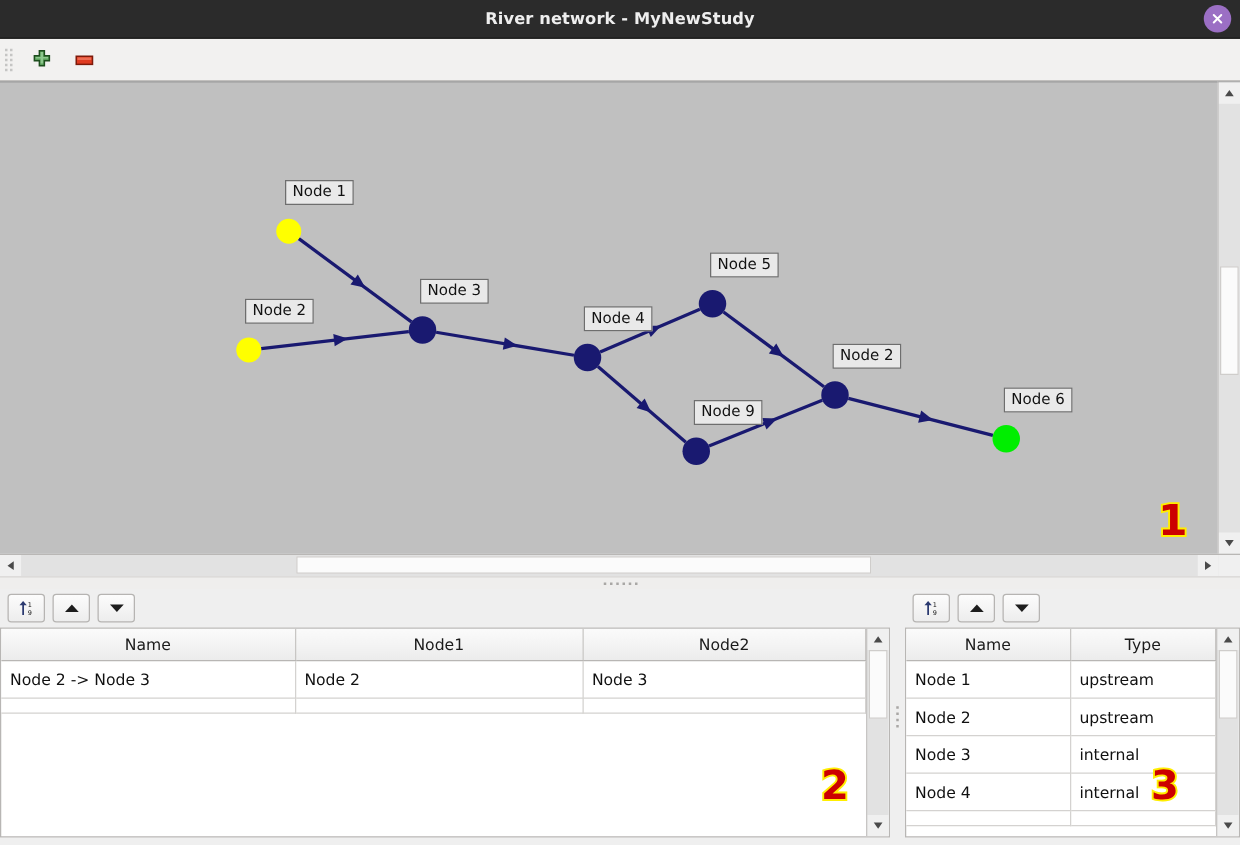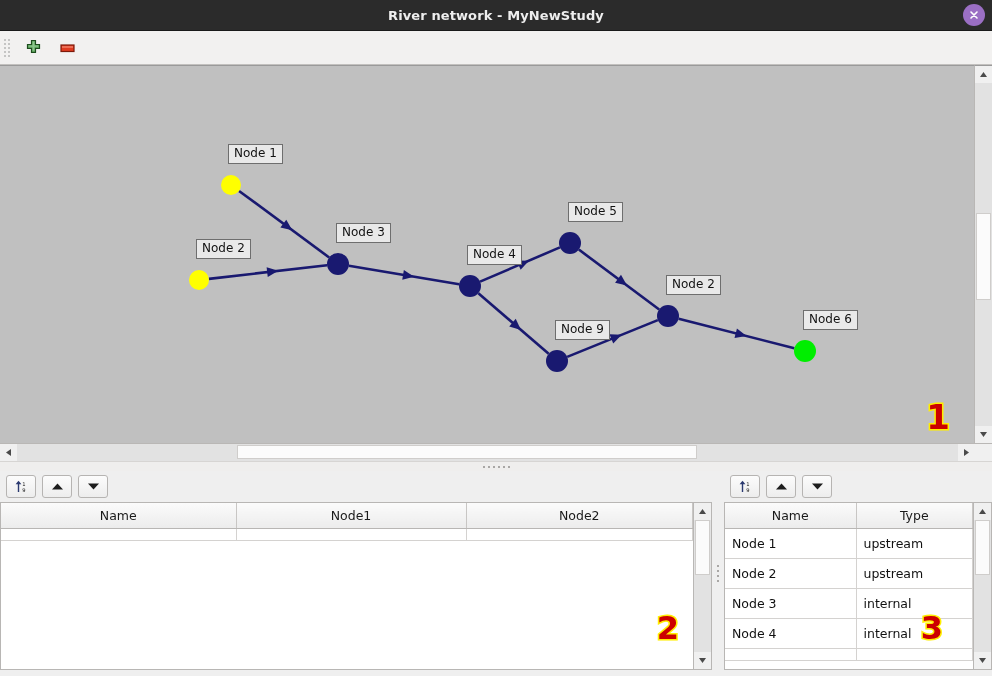--- a/index.html
+++ b/index.html
@@ -278,20 +278,25 @@
             <div class="tbl-col">
               <table>
                 <thead>
                     <tr id="lt-head">
                       <th style="width: 235px;">Name</th>
                       <th style="width: 230px;">Node1</th>
                       <th>Node2</th>
                     </tr>
                   </thead>
                 <tbody id="lt-body">
+                    <tr>
+                      <td>Node 2 -&gt; Node 3</td>
+                      <td>Node 2</td>
+                      <td>Node 3</td>
+                    </tr>
                     <tr class="blank">
                       <td></td>
                       <td></td>
                       <td></td>
                     </tr>
                   </tbody>
               </table>
             </div>
             <div class="vscroll" style="border-top:none;">
               <div class="sb-arrow">

